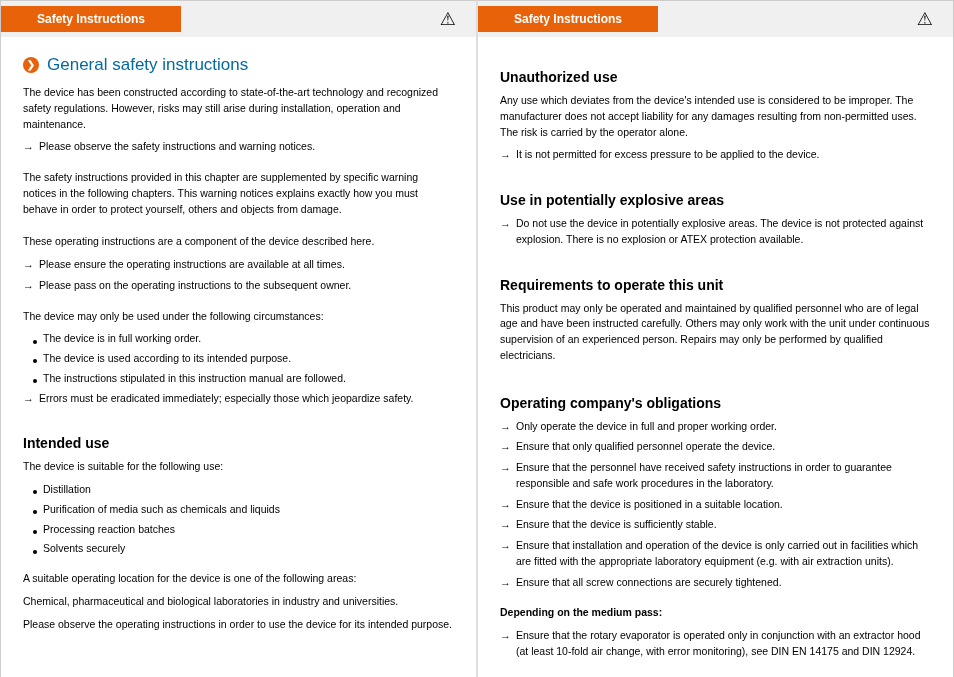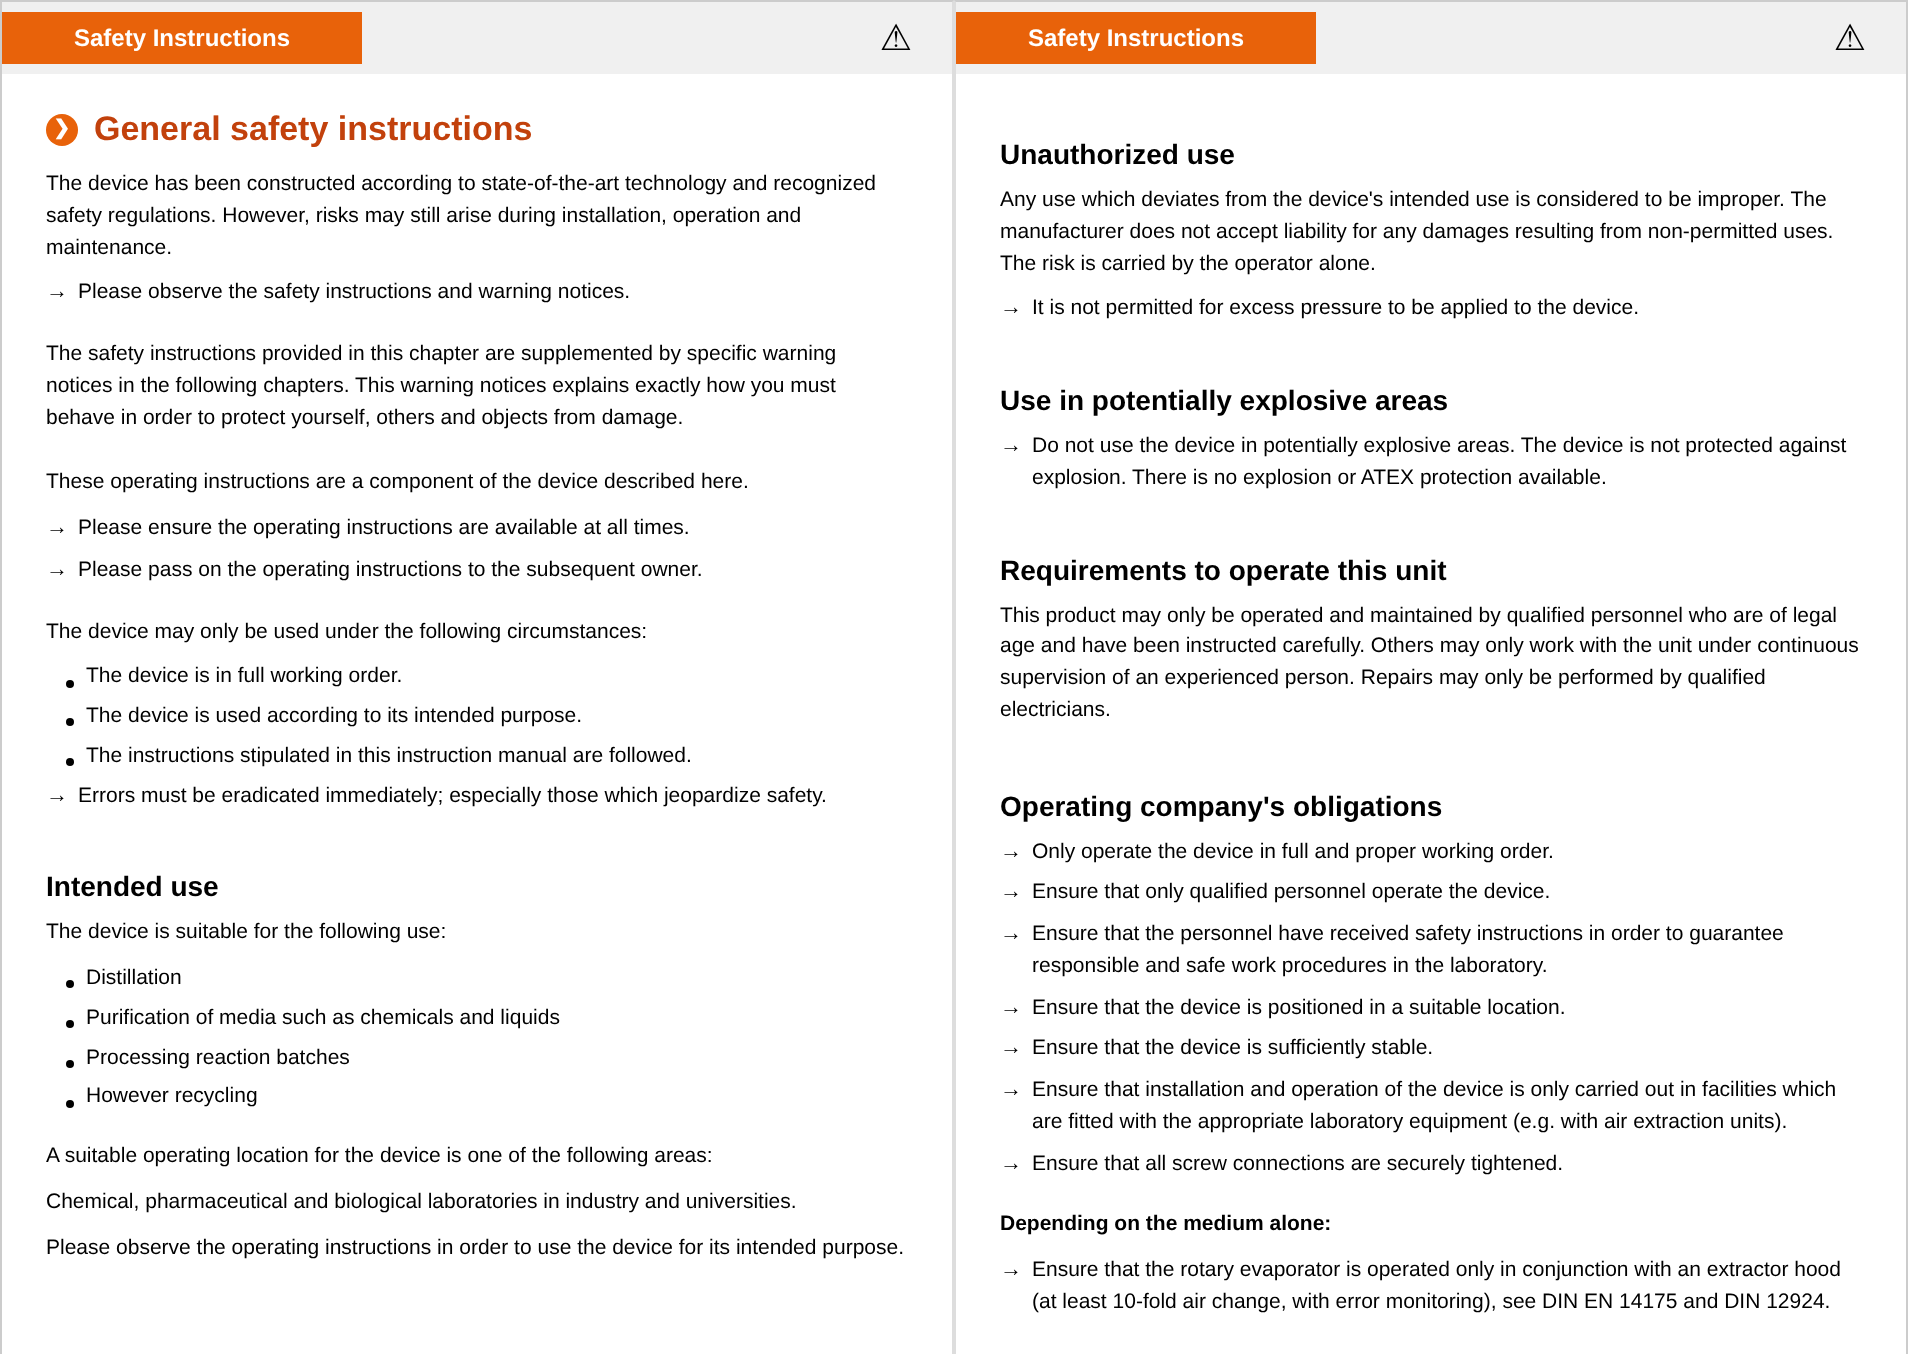--- a/index.html
+++ b/index.html
@@ -82,22 +82,22 @@
       color: #fff;
       font-size: 10px;
       text-align: center;
       line-height: 16px;
       font-weight: bold;
       flex-shrink: 0;
     }
 
     h1.main-heading {
       font-size: 17px;
-      font-weight: bold;
-      color: #c2410c;
+      font-weight: normal;
+      color: #0369a1;
     }
 
     h2.section-heading {
       font-size: 14px;
       font-weight: bold;
       color: #000;
       margin-bottom: 8px;
       margin-top: 14px;
     }
 
@@ -241,21 +241,21 @@
       <div class="bullet-item">
         <span class="dot"></span>
         <p>Purification of media such as chemicals and liquids</p>
       </div>
       <div class="bullet-item">
         <span class="dot"></span>
         <p>Processing reaction batches</p>
       </div>
       <div class="bullet-item">
         <span class="dot"></span>
-        <p>However recycling</p>
+        <p>Solvents securely</p>
       </div>
 
       <div class="spacer"></div>
 
       <p class="body-text">A suitable operating location for the device is one of the following areas:</p>
       <p class="body-text">Chemical, pharmaceutical and biological laboratories in industry and universities.</p>
       <p class="body-text">Please observe the operating instructions in order to use the device for its intended purpose.</p>
 
     </div>
 
@@ -326,21 +326,21 @@
         <span class="arr">→</span>
         <p>Ensure that installation and operation of the device is only carried out in facilities which are fitted with the appropriate laboratory equipment (e.g. with air extraction units).</p>
       </div>
       <div class="arrow-item">
         <span class="arr">→</span>
         <p>Ensure that all screw connections are securely tightened.</p>
       </div>
 
       <div class="spacer"></div>
 
-      <p class="body-text bold-label">Depending on the medium alone:</p>
+      <p class="body-text bold-label">Depending on the medium pass:</p>
 
       <div class="arrow-item">
         <span class="arr">→</span>
         <p>Ensure that the rotary evaporator is operated only in conjunction with an extractor hood (at least 10-fold air change, with error monitoring), see DIN EN 14175 and DIN 12924.</p>
       </div>
 
     </div>
 
   </div>
 

